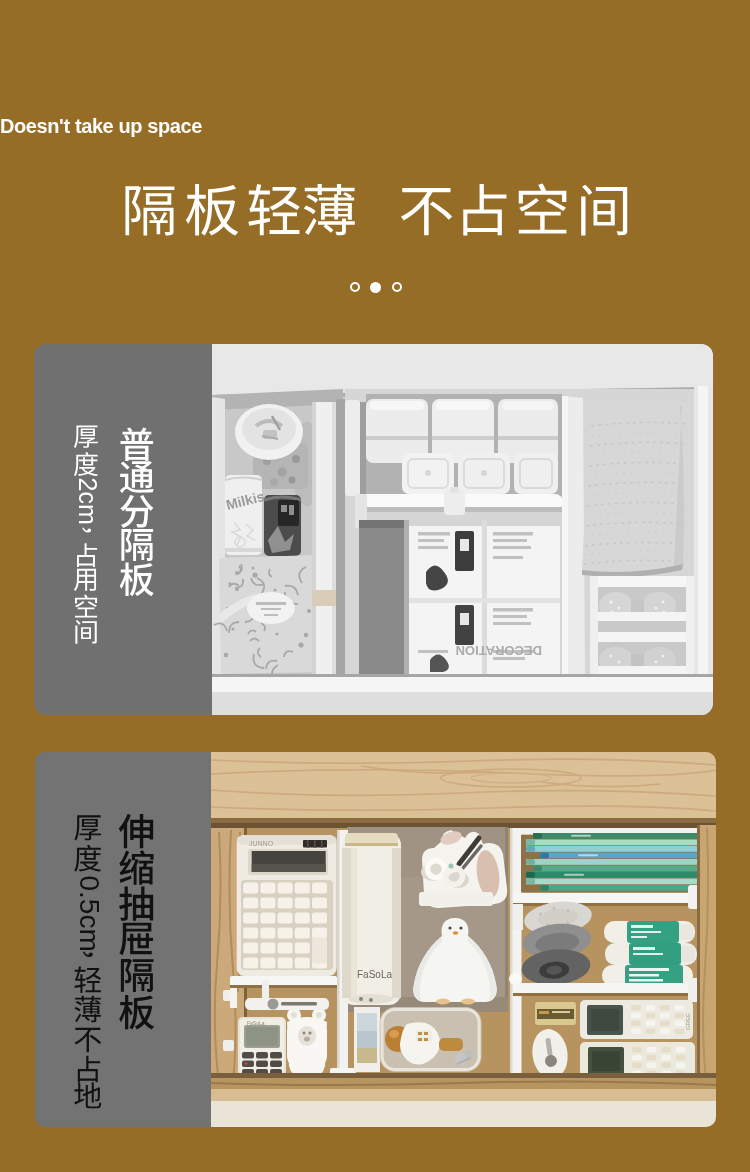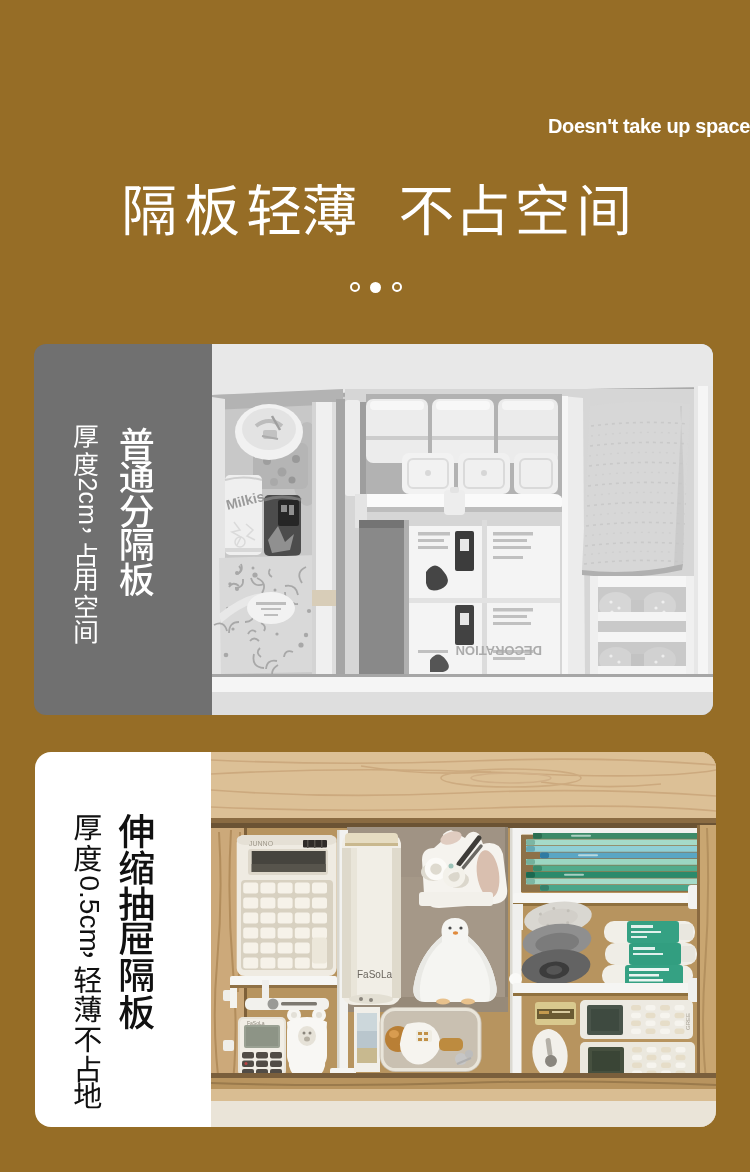--- a/index.html
+++ b/index.html
@@ -31,21 +31,21 @@
 <path id="gr8f7b" d="M81 332C89 340 120 346 154 346H245V202L40 167L56 94L245 131V-75H315V145L427 168L423 234L315 214V346H416V414H315V569H245V414H148C176 483 204 565 228 651H425V722H246C255 756 262 791 269 825L196 840C191 801 183 761 174 722H49V651H157C137 570 115 504 105 479C88 435 75 403 58 398C66 380 77 346 81 332ZM472 787V718H792C711 591 561 484 419 429C435 414 457 386 467 368C543 401 620 445 690 500C772 460 862 409 911 373L956 433C909 465 823 510 745 547C811 609 867 681 904 764L852 790L837 787ZM477 332V263H656V18H420V-52H952V18H731V263H909V332Z"></path>
 <path id="gr8584" d="M87 605C146 578 218 535 254 502L297 558C260 589 187 630 128 655ZM41 403C101 377 175 334 212 301L254 358C216 389 142 430 82 454ZM65 -29 124 -73C171 3 227 104 270 188L219 231C171 139 109 34 65 -29ZM348 499V199H417V259H585V206H654V259H827V202H899V499H654V546H941V598H878L899 625C871 647 819 675 775 692L741 650C772 638 810 617 838 598H654V645H707V709H948V773H707V840H633V773H362V840H288V773H58V709H288V645H362V709H633V658H585V598H311V546H585V499ZM723 223V174H296V113H425L390 82C438 50 494 2 520 -32L569 14C545 44 496 83 451 113H723V-1C723 -11 720 -15 707 -15C695 -16 654 -16 606 -14C615 -33 625 -58 628 -76C692 -76 733 -77 760 -67C788 -56 793 -38 793 -2V113H952V174H793V223ZM585 452V400H417V452ZM654 452H827V400H654ZM585 357V304H417V357ZM654 357H827V304H654Z"></path>
 <path id="gr4e0d" d="M559 478C678 398 828 280 899 203L960 261C885 338 733 450 615 526ZM69 770V693H514C415 522 243 353 44 255C60 238 83 208 95 189C234 262 358 365 459 481V-78H540V584C566 619 589 656 610 693H931V770Z"></path>
 <path id="gr5730" d="M429 747V473L321 428L349 361L429 395V79C429 -30 462 -57 577 -57C603 -57 796 -57 824 -57C928 -57 953 -13 964 125C944 128 914 140 897 153C890 38 880 11 821 11C781 11 613 11 580 11C513 11 501 22 501 77V426L635 483V143H706V513L846 573C846 412 844 301 839 277C834 254 825 250 809 250C799 250 766 250 742 252C751 235 757 206 760 186C788 186 828 186 854 194C884 201 903 219 909 260C916 299 918 449 918 637L922 651L869 671L855 660L840 646L706 590V840H635V560L501 504V747ZM33 154 63 79C151 118 265 169 372 219L355 286L241 238V528H359V599H241V828H170V599H42V528H170V208C118 187 71 168 33 154Z"></path>
 <path id="grff0c" d="M157 -107C262 -70 330 12 330 120C330 190 300 235 245 235C204 235 169 210 169 163C169 116 203 92 244 92L261 94C256 25 212 -22 135 -54Z"></path>
 <path id="gr9694" d="M508 619H828V525H508ZM443 674V470H896V674ZM392 795V730H952V795ZM78 800V-77H144V732H271C250 665 220 577 191 505C263 425 281 357 281 302C281 271 275 243 260 232C252 226 241 224 229 223C213 222 193 223 171 224C182 205 189 176 190 158C212 157 237 157 257 159C277 162 295 167 309 178C337 198 348 241 348 295C348 358 331 430 259 514C292 593 329 692 358 773L309 803L298 800ZM766 339C748 297 716 236 689 194H507V141H634V-58H698V141H831V194H746C771 231 797 275 820 316ZM522 321C551 281 584 228 599 194L649 218C635 251 600 303 571 341ZM400 414V-80H465V355H869V-4C869 -15 866 -17 855 -17C845 -18 813 -18 777 -17C785 -35 794 -62 796 -80C849 -80 885 -79 907 -68C930 -57 936 -38 936 -5V414Z"></path>
 <path id="gr677f" d="M197 840V647H58V577H191C159 439 97 278 32 197C45 179 63 145 71 125C117 193 163 305 197 421V-79H267V456C294 405 326 342 339 309L385 366C368 396 292 512 267 546V577H387V647H267V840ZM879 821C778 779 585 755 428 746V502C428 343 418 118 306 -40C323 -48 354 -70 368 -82C477 75 499 309 501 476H531C561 351 604 238 664 144C600 70 524 16 440 -19C456 -33 476 -62 486 -80C569 -41 644 12 708 82C764 11 833 -45 915 -82C927 -62 950 -32 967 -18C883 15 813 70 756 141C829 241 883 370 911 533L864 547L851 544H501V685C651 695 823 718 929 761ZM827 476C802 370 762 280 710 204C661 283 624 376 598 476Z"></path>
 </defs>
   </svg>
 
-<div class="abs" style="left:0;top:115px;width:750px;text-align:right;color:#ffffff;font-size:20px;font-weight:bold;letter-spacing:-0.4px">Doesn't take up space</div>
+<div class="abs" style="left:0;top:115px;width:750px;text-align:left;color:#ffffff;font-size:20px;font-weight:bold;letter-spacing:-0.4px">Doesn't take up space</div>
 
 <svg class="abs" style="left:0;top:0" width="750" height="260" viewBox="0 0 750 260">
     <g fill="#ffffff">
       <use href="#gr9694" transform="translate(121.1 231.0) scale(0.0560 -0.0560)"></use>
       <use href="#gr677f" transform="translate(184.1 231.0) scale(0.0560 -0.0560)"></use>
       <use href="#gr8f7b" transform="translate(246.1 231.0) scale(0.0560 -0.0560)"></use>
       <use href="#gr8584" transform="translate(301.5 231.0) scale(0.0560 -0.0560)"></use>
       <use href="#gr4e0d" transform="translate(398.4 231.0) scale(0.0560 -0.0560)"></use>
       <use href="#gr5360" transform="translate(454.6 231.0) scale(0.0560 -0.0560)"></use>
       <use href="#gr7a7a" transform="translate(514.5 231.0) scale(0.0560 -0.0560)"></use>
@@ -356,21 +356,21 @@
       <use href="#gr5ea6" transform="translate(73.0 474.0) scale(0.0260 -0.0260)"></use>
       <text x="78.5" y="477.6" transform="rotate(90 78.5 477.6)" font-family="Liberation Sans, sans-serif" font-size="25" fill="#ffffff">2cm</text>
       <use href="#grff0c" transform="translate(85.0 524.0) rotate(90) scale(0.0260 -0.0260)"></use>
       <use href="#gr5360" transform="translate(73.0 565.0) scale(0.0260 -0.0260)"></use>
       <use href="#gr7528" transform="translate(73.0 588.8) scale(0.0260 -0.0260)"></use>
       <use href="#gr7a7a" transform="translate(73.0 616.4) scale(0.0260 -0.0260)"></use>
       <use href="#gr95f4" transform="translate(73.0 641.6) scale(0.0260 -0.0260)"></use>
     </g>
   </svg>
 
-<div class="abs" style="left:35px;top:752px;width:681px;height:375px;border-radius:16px;overflow:hidden;background:#ffffff">
+<div class="abs" style="left:35px;top:752px;width:681px;height:375px;border-radius:10px;overflow:hidden;background:#737373">
 
 <svg class="abs" style="left:176px;top:0" width="505" height="375" viewBox="0 0 505 375">
 
 <rect width="505" height="375" fill="#b5915c"></rect>
 
 <g>
         <rect x="0" y="0" width="505" height="70" fill="#dcc096"></rect>
         <g fill="none" stroke="#cca97e" stroke-width="1.7">
           <path d="M0 8 q130 6 260 1 t245 4"></path>
           <path d="M0 22 q150 -8 300 -1 t205 -3"></path>

